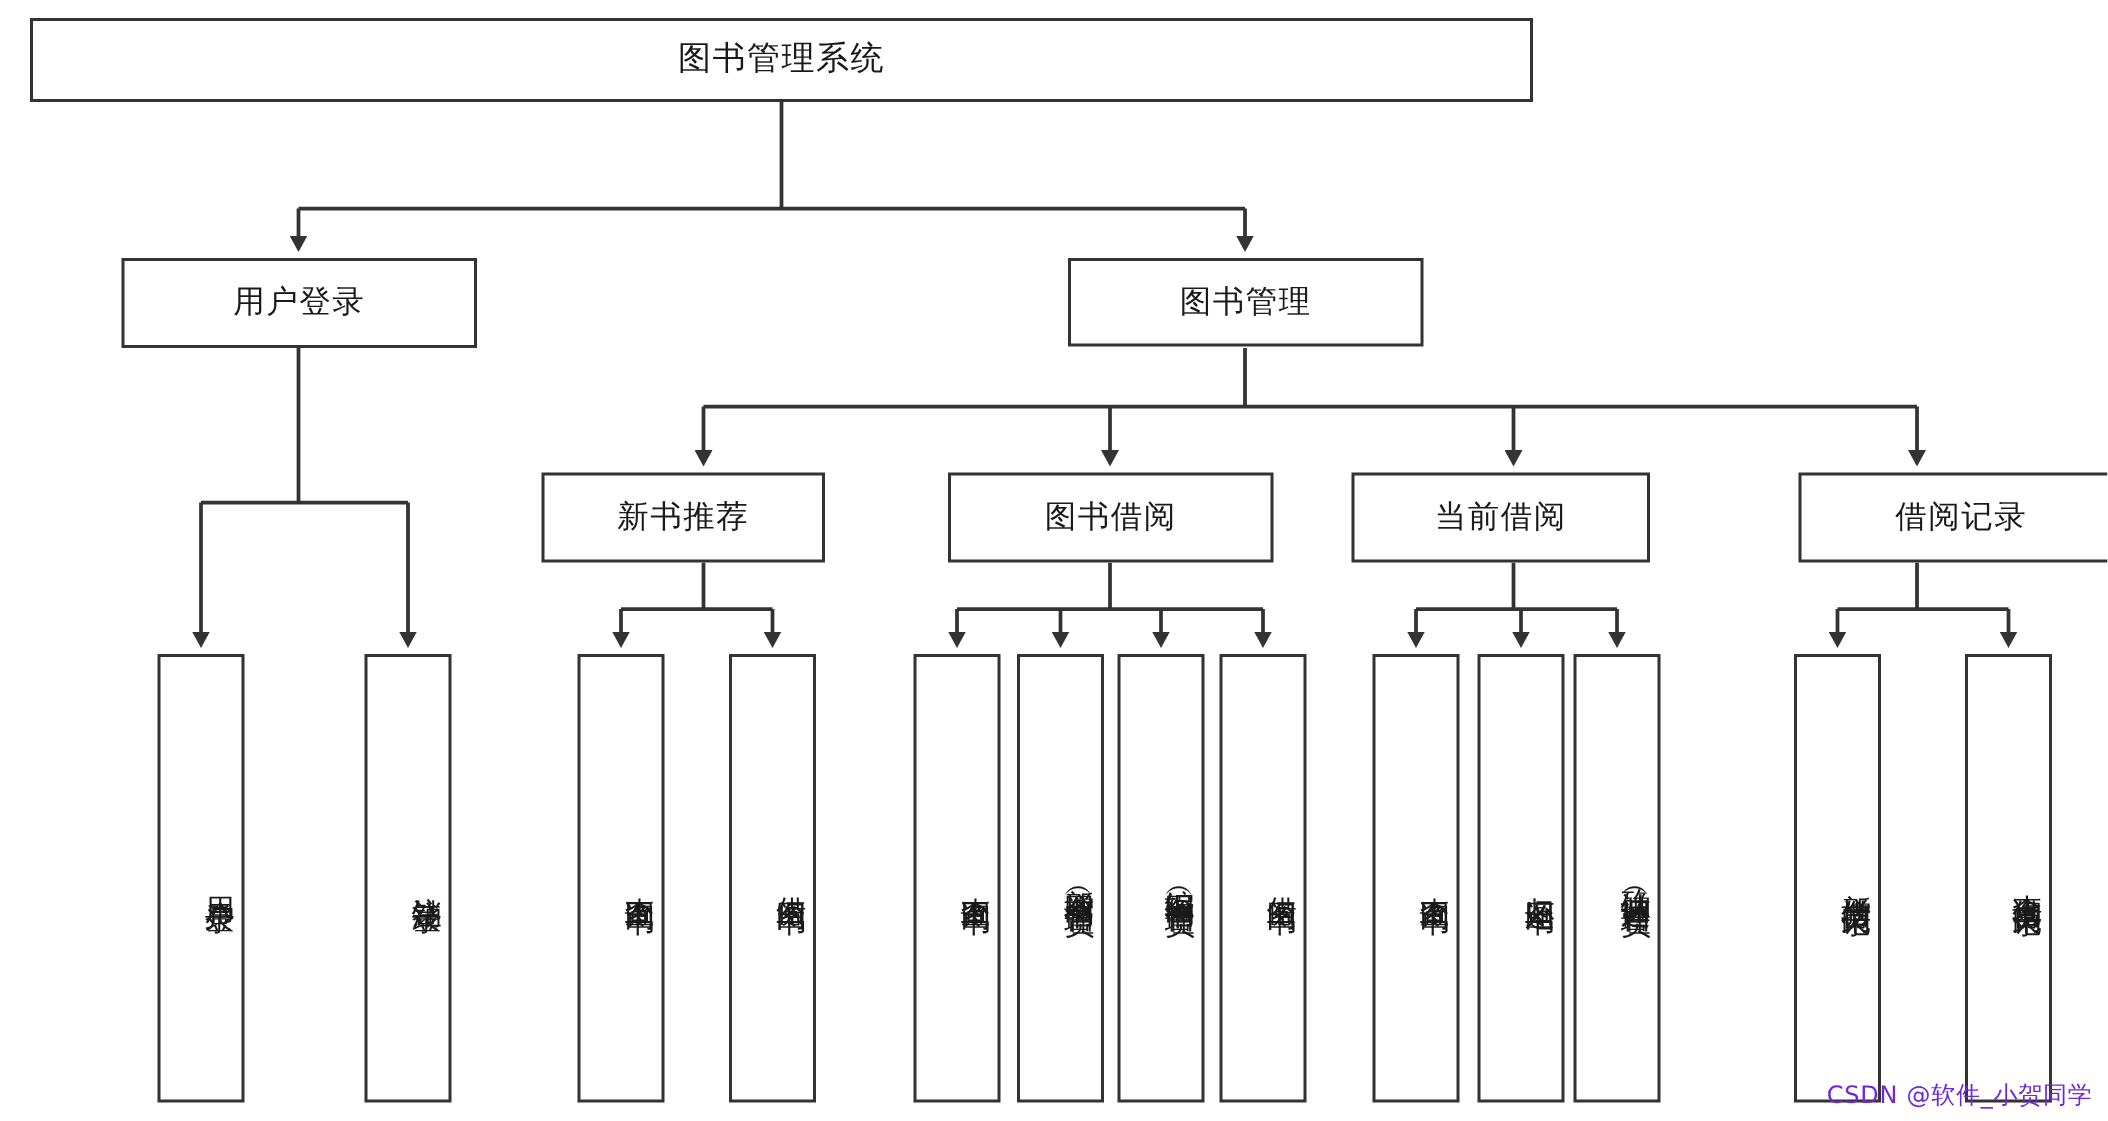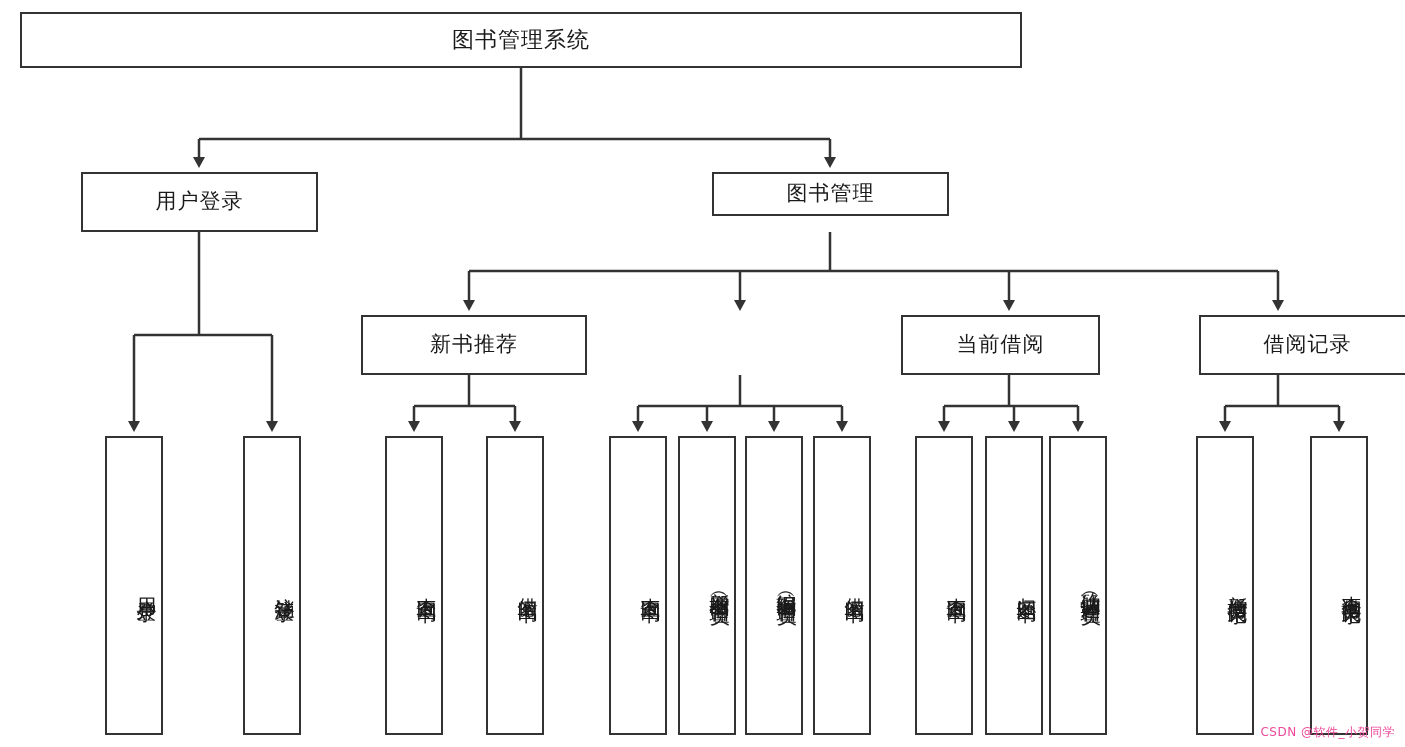--- a/index.html
+++ b/index.html
@@ -56,22 +56,22 @@
     left: 0;
     top: 0;
     width: 1405px;
     height: 747px;
     pointer-events: none;
   }
   .watermark {
     position: absolute;
     right: 10px;
     bottom: 6px;
-    font-size: 12px;
-    color: #ec4899;
+    font-size: 16px;
+    color: #6d28d9;
     letter-spacing: 0.5px;
     white-space: nowrap;
     font-family: "DejaVu Sans", "Liberation Sans", sans-serif;
   }
 </style>
 </head>
 <body>
 
 <div id="canvas">
 
@@ -121,23 +121,24 @@
       <path d="M1278,375 L1278,406"></path>
       <path d="M1225,406 L1339,406"></path>
       <path d="M1225,406 L1225,422" marker-end="url(#arrow)"></path>
       <path d="M1339,406 L1339,422" marker-end="url(#arrow)"></path>
     </g>
   </svg>
 
   <div class="node horizontal root" style="left: 20px; top: 12px; width: 1002px; height: 56px;">图书管理系统</div>
 
   <div class="node horizontal" style="left: 81px; top: 172px; width: 237px; height: 60px;">用户登录</div>
-  <div class="node horizontal" style="left: 712px; top: 172px; width: 237px; height: 44px;">图书管理</div>
+  <div class="node horizontal" style="left: 712px; top: 172px; width: 237px; height: 59px;">图书管理</div>
 
-  <div class="node horizontal" style="left: 361px; top: 315px; width: 226px; height: 60px;">新书推荐</div>
+  <div class="node horizontal" style="left: 361px; top: 315px; width: 189px; height: 60px;">新书推荐</div>
+  <div class="node horizontal" style="left: 632px; top: 315px; width: 217px; height: 60px;">图书借阅</div>
   <div class="node horizontal" style="left: 901px; top: 315px; width: 199px; height: 60px;">当前借阅</div>
   <div class="node horizontal" style="left: 1170px; top: 315px; width: 217px; height: 60px; margin-left: 29px;">借阅记录</div>
 
   <div class="node vertical" style="left: 105px; top: 436px; width: 58px; height: 299px;">
     <span class="vtext">用户登录</span>
   </div>
   <div class="node vertical" style="left: 243px; top: 436px; width: 58px; height: 299px;">
     <span class="vtext">注销登录</span>
   </div>
   <div class="node vertical" style="left: 385px; top: 436px; width: 58px; height: 299px;">

